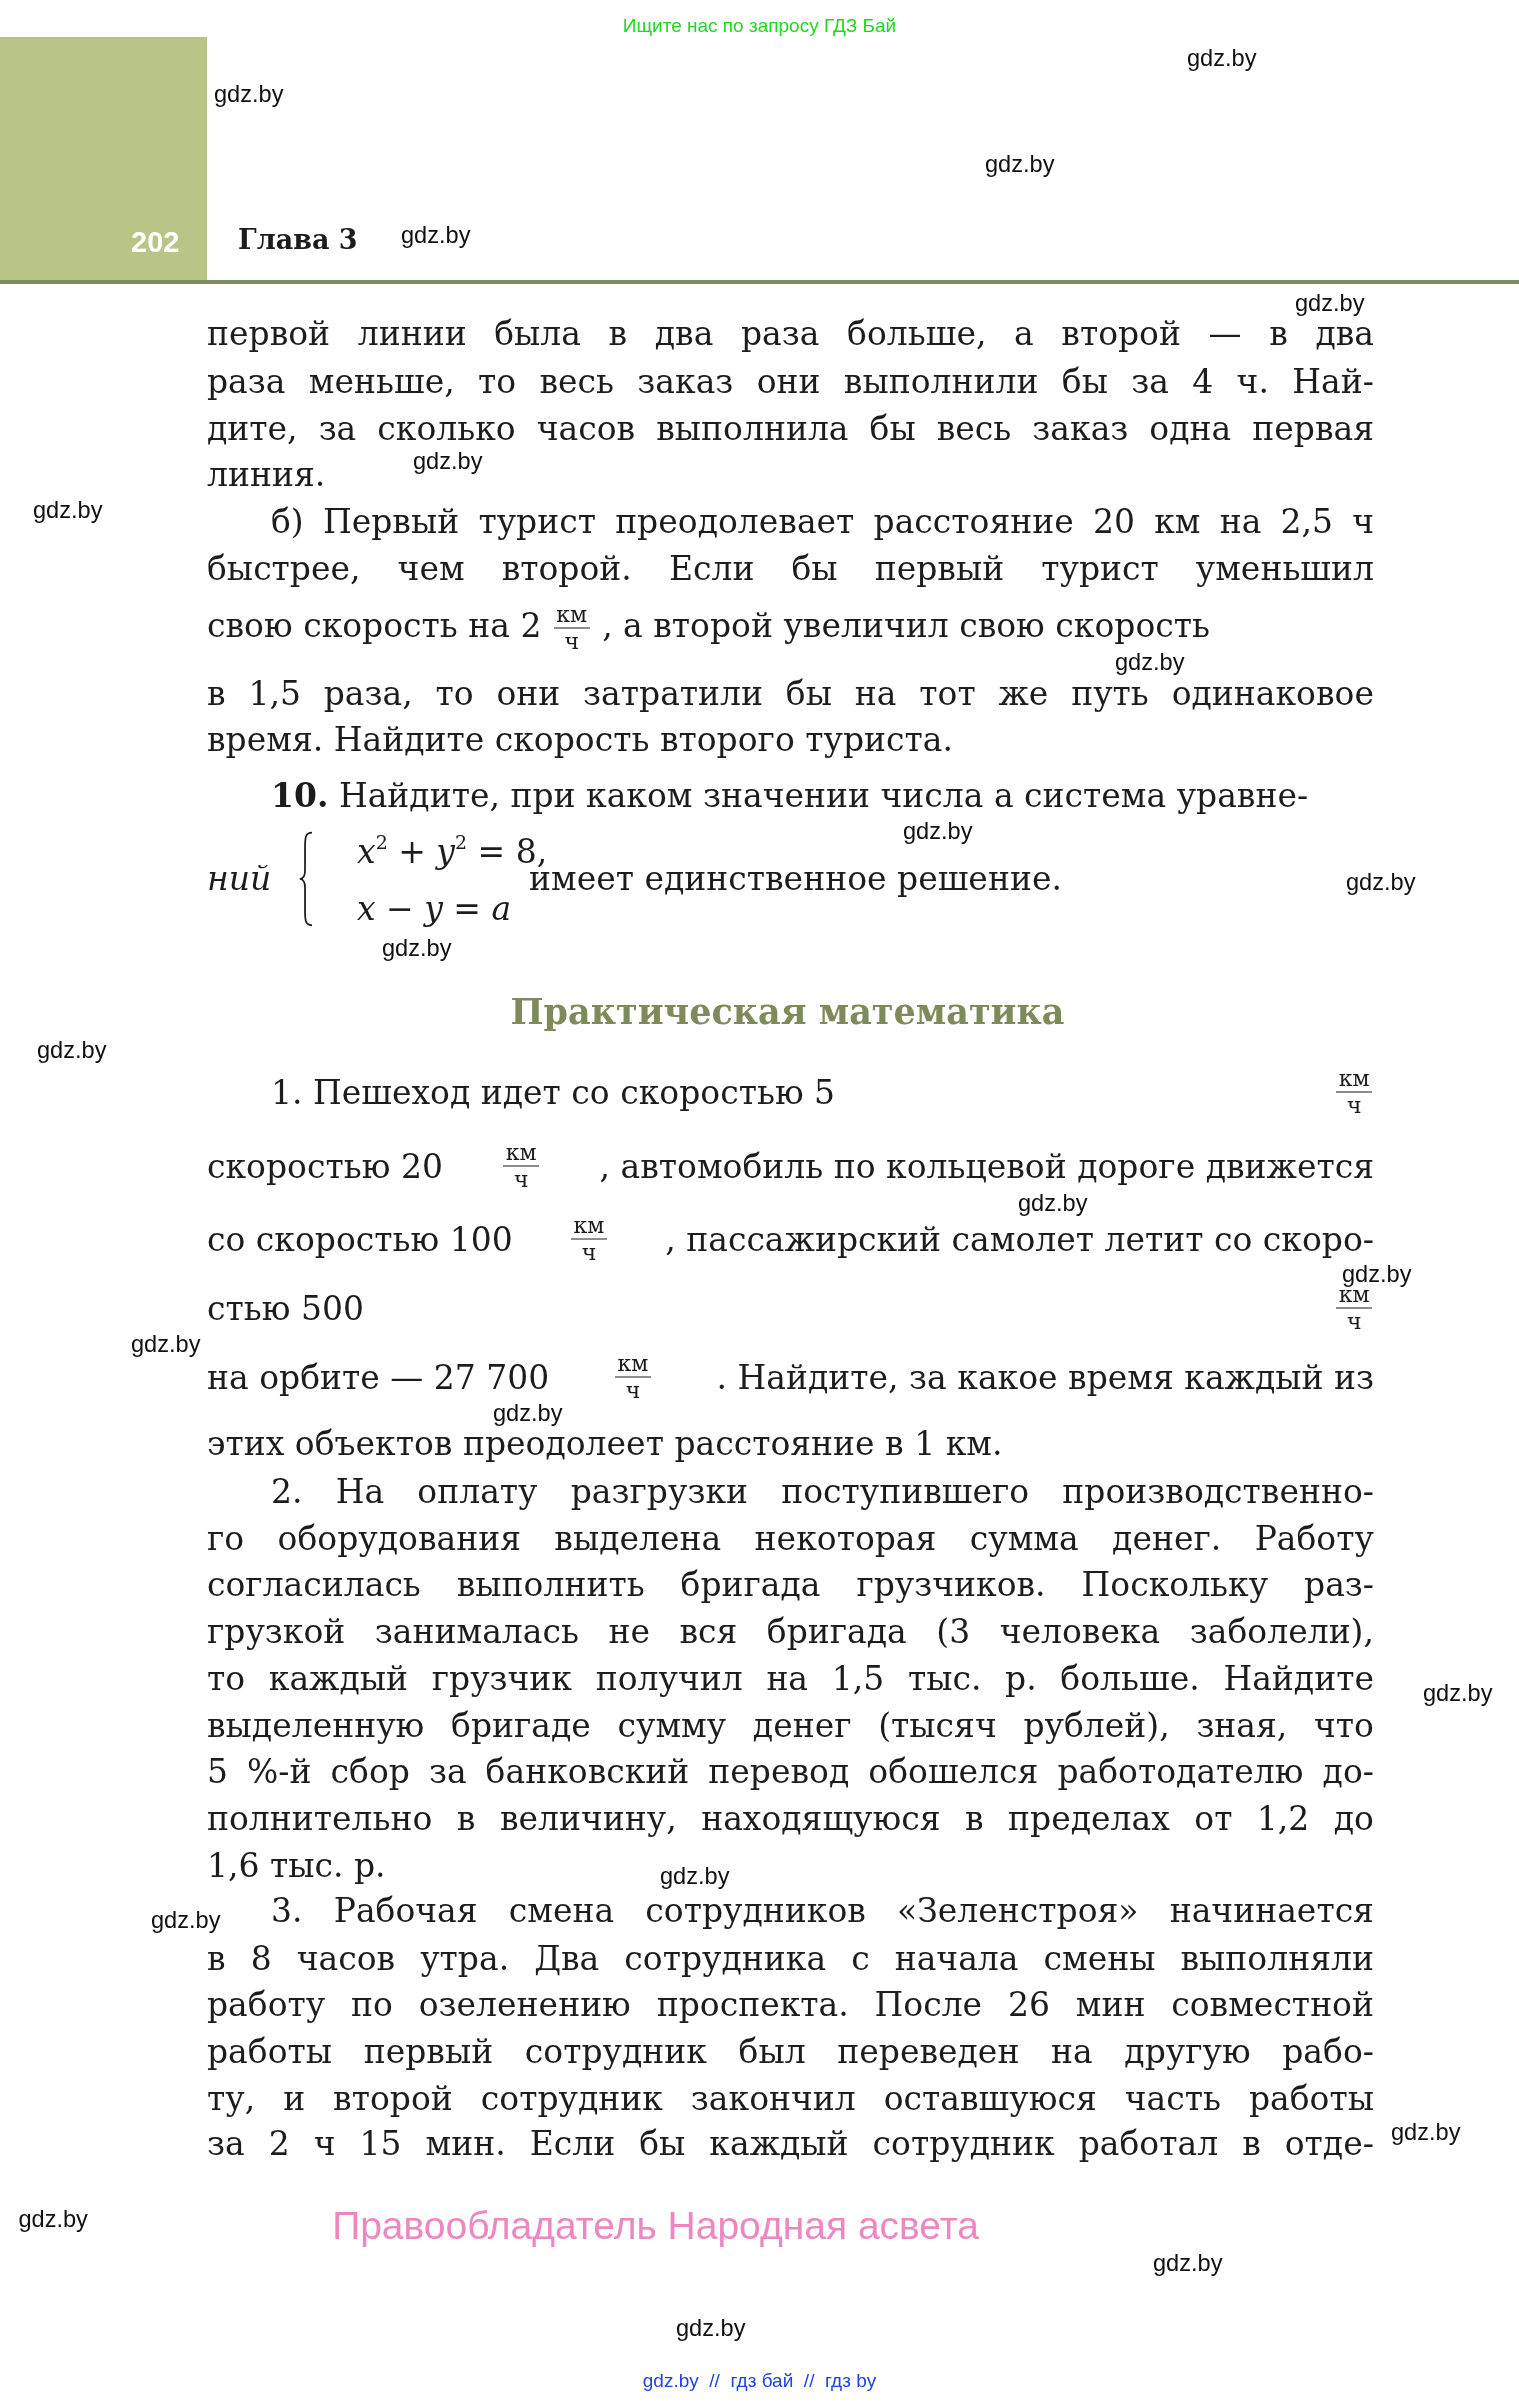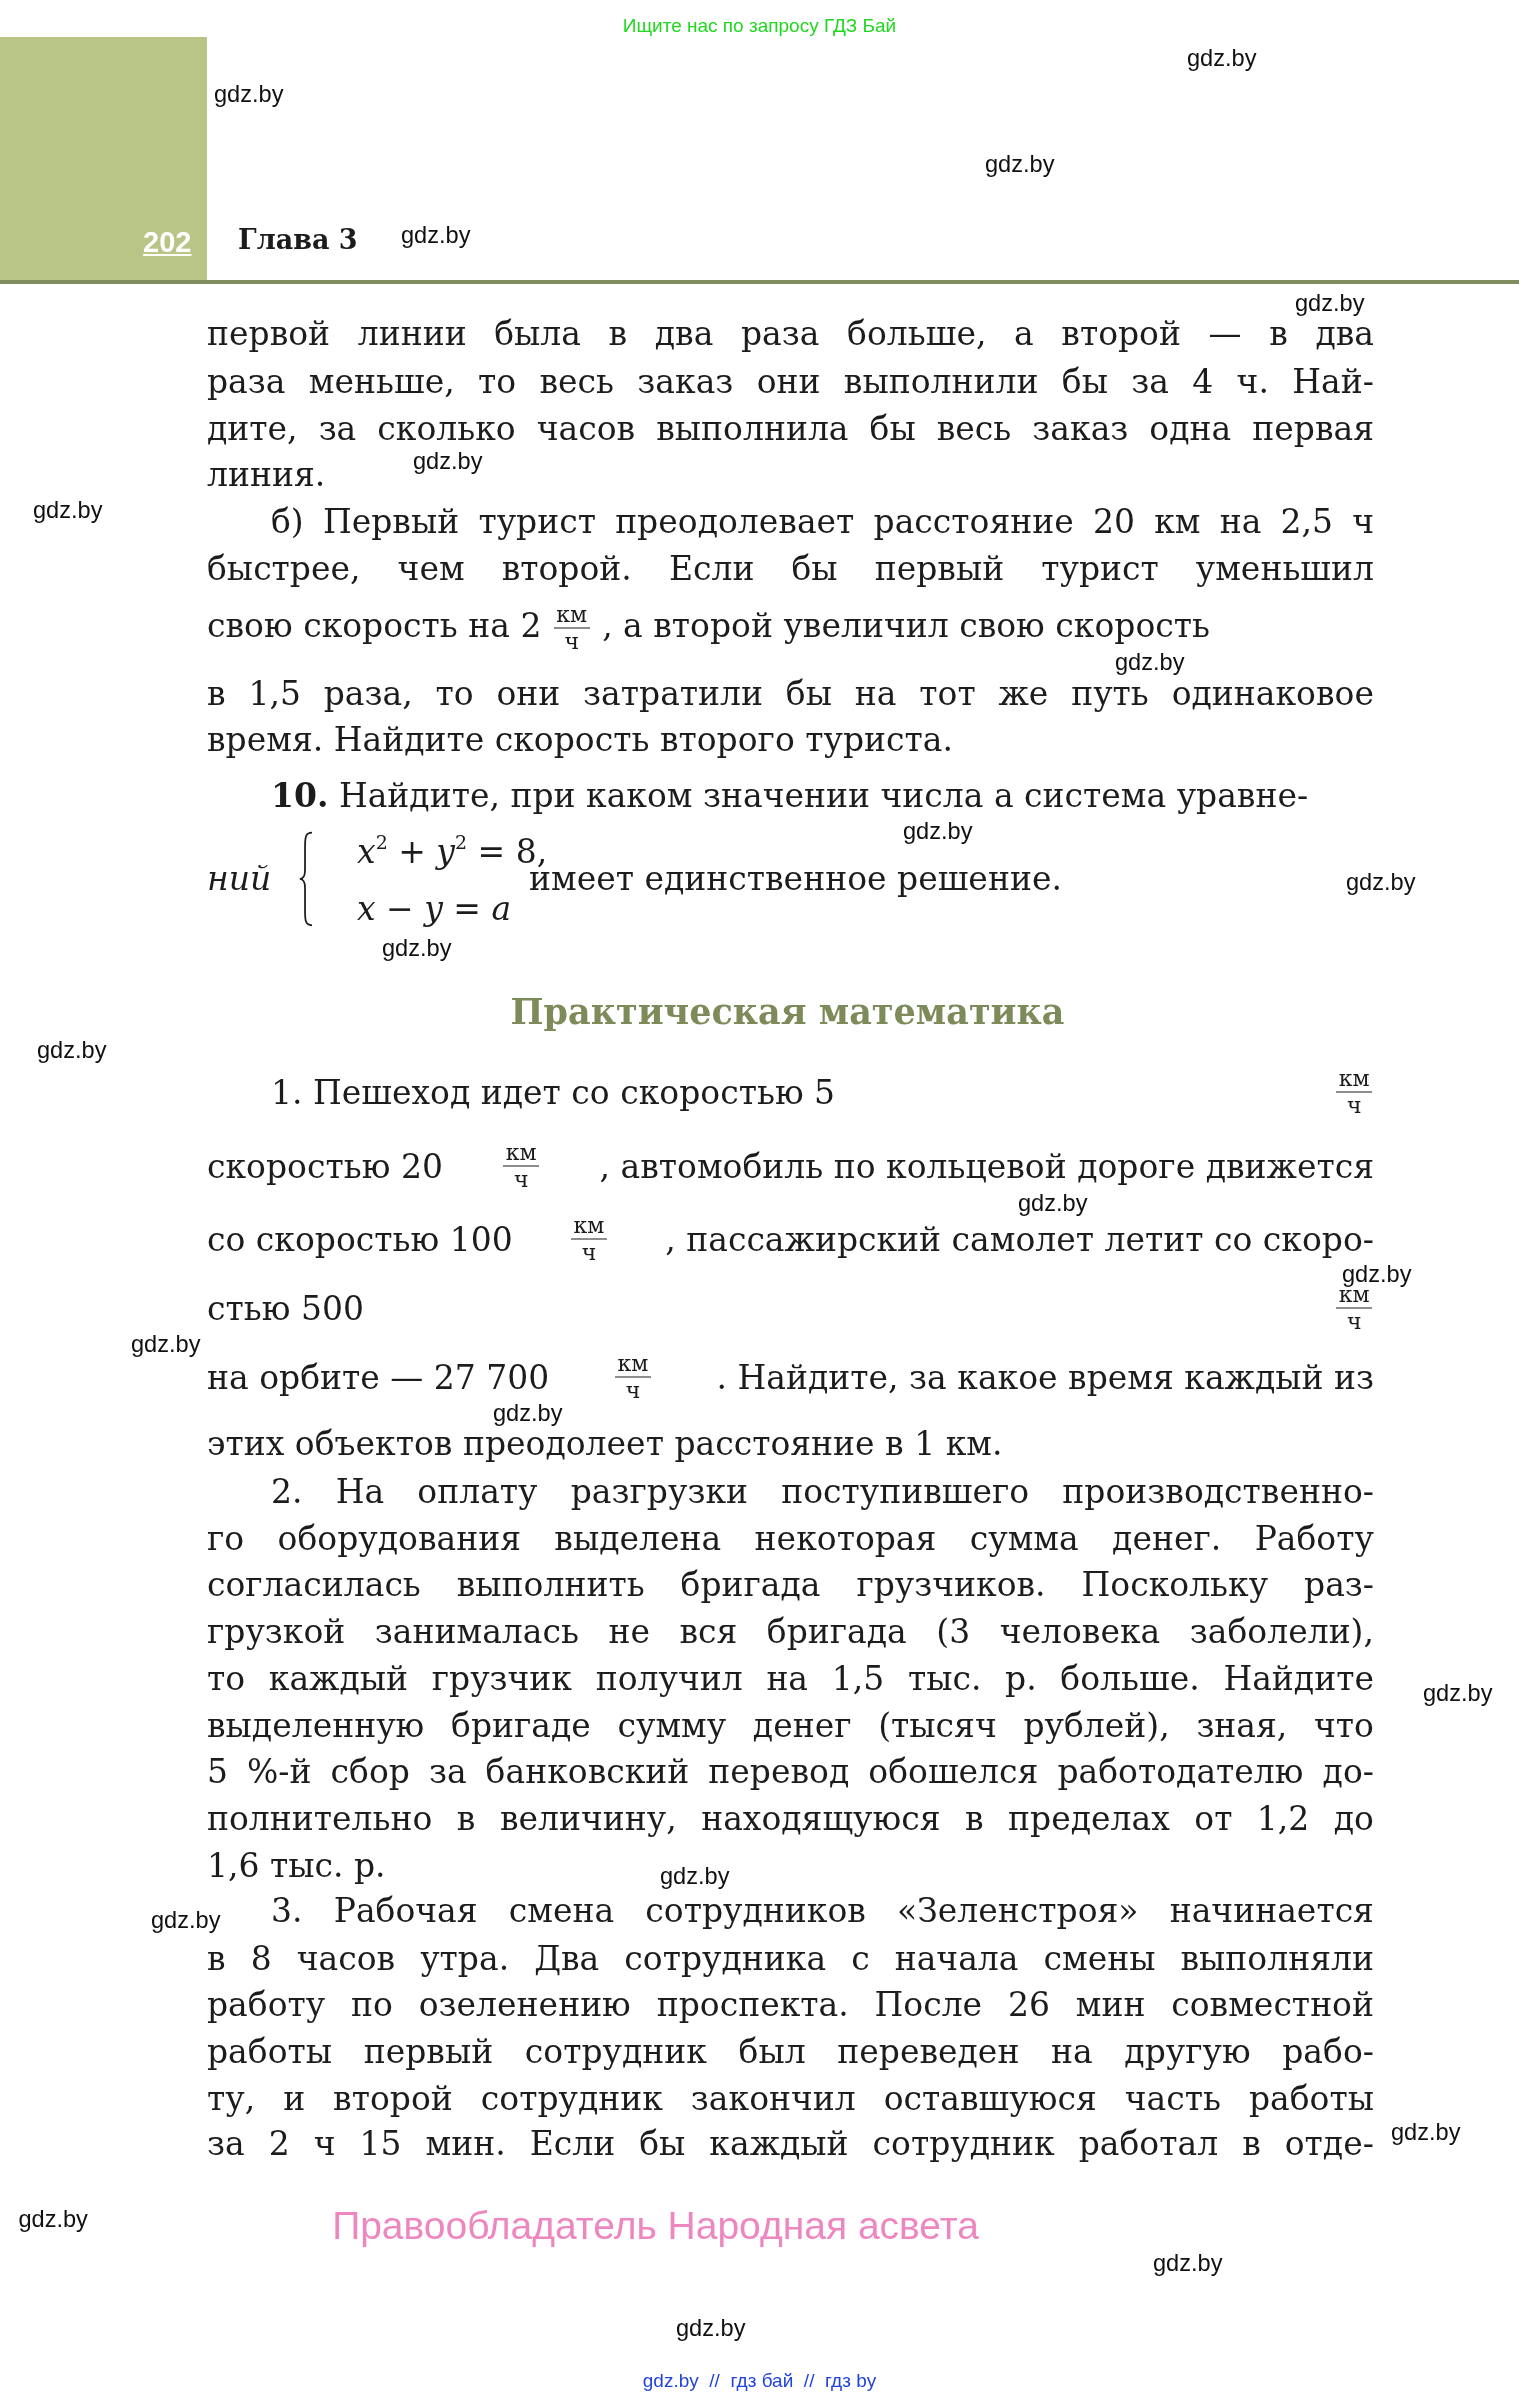--- a/index.html
+++ b/index.html
@@ -9,22 +9,22 @@
     font-family: "DejaVu Serif", "Liberation Serif", serif;
   }
   .abs { position: absolute; }
   .top-banner {
     left: 0; width: 1519px; top: 3.5px; text-align: center;
     font-family: "Liberation Sans", sans-serif; font-size: 19px; color: #1fd81f; margin-top: 11px;
   }
   .green-box { left: 0; top: 37px; width: 207px; height: 245px; background: #b9c587; }
   .rule { left: 0; top: 280px; width: 1519px; height: 4.4px; background: #7f8c5e; }
   .page-num {
-    left: 143px; top: 226px; font-family: "Liberation Sans", sans-serif; font-weight: bold;
-    font-size: 29px; color: #ffffff; text-decoration: underline;
+    left: 131px; top: 226px; font-family: "Liberation Sans", sans-serif; font-weight: bold;
+    font-size: 29px; color: #ffffff;
   }
   .chapter {
     left: 238px; top: 224px; font-family: "DejaVu Serif", serif; font-weight: bold;
     font-size: 27px; color: #1c1c1c;
   }
   .wm {
     font-family: "Liberation Sans", sans-serif; font-size: 23.6px; color: #111;
     transform: translateY(-50%); white-space: nowrap;
   }
   .line {

